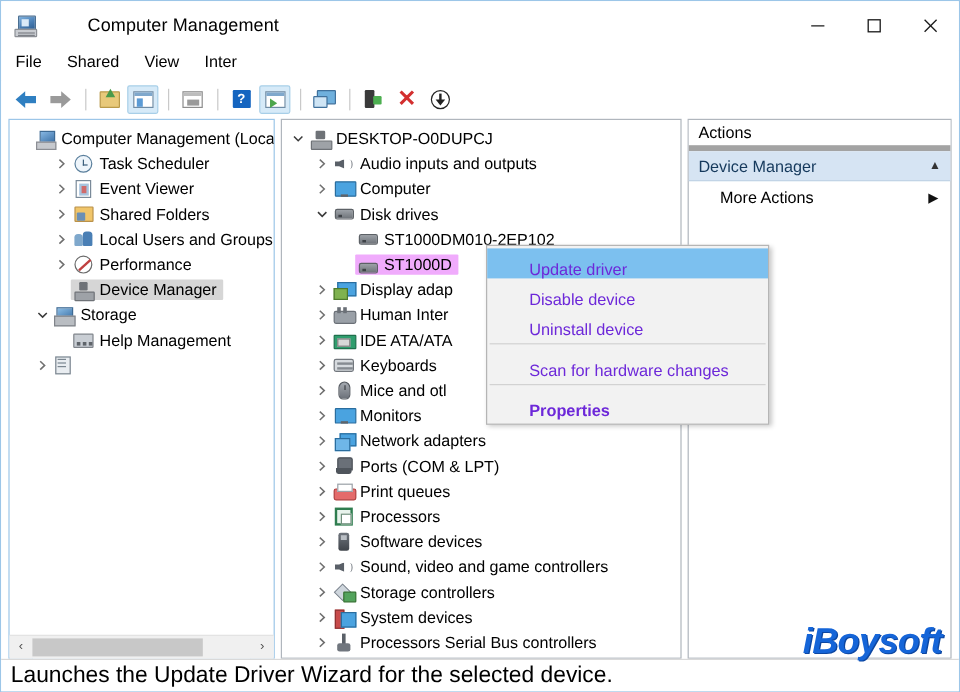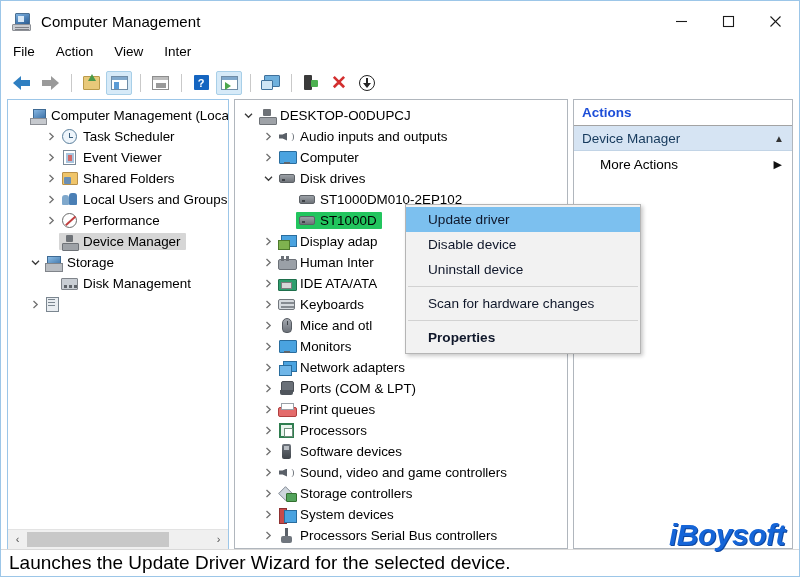--- a/index.html
+++ b/index.html
@@ -17,20 +17,21 @@
     border: 1px solid #9cc6e8;
     display: flex; flex-direction: column;
   }
 
   
   .titlebar {
     height: 41px; flex: 0 0 41px;
     display: flex; align-items: center;
     background: #ffffff;
     padding-left: 10px;
+    gap: 32px;
   }
   .title-icon { width: 22px; height: 20px; position: relative; flex: 0 0 22px; }
   .ti-mon {
     position:absolute; left:4px; top:1px; width:15px; height:12px;
     background: linear-gradient(155deg,#7fb2e0 0%, #4a7fb5 55%, #2f5f92 100%);
     border:1px solid #4a6f92; border-radius:1px;
   }
   .ti-mon:after{content:"";position:absolute;left:2px;top:2px;width:6px;height:6px;background:#d9e9f7;}
   .ti-base{position:absolute;left:1px;top:12px;width:19px;height:7px;background:#c9ccd1;border:1px solid #8d9096;border-radius:1px;}
   .ti-base:after{content:"";position:absolute;left:2px;top:2px;width:14px;height:1px;background:#7d8087;box-shadow:0 2px 0 #7d8087;}
@@ -129,21 +130,21 @@
   }
   .row .chev {
     width: 15px; flex: 0 0 15px; display:flex; align-items:center; justify-content:center;
     color:#6d6d6d; font-size:10px;
   }
   .chev svg{display:block;}
   .row .ico { width: 19px; flex:0 0 19px; display:flex;align-items:center;justify-content:center; }
   .row .lbl { margin-left: 4px; }
   .selwrap { display:flex; align-items:center; padding:1px 5px 1px 1px; border-radius:1px; }
   .sel-gray .selwrap { background:#d6d6d6; }
-  .sel-blue .selwrap { background:#22c55e; }
+  .sel-blue .selwrap { background:#f0abfc;align-items:flex-end; }
 
   
   .i-cm{width:16px;height:14px;position:relative;}
   .i-cm:before{content:"";position:absolute;left:3px;top:0;width:11px;height:9px;background:linear-gradient(150deg,#86b6e2,#3a6fa5);border:1px solid #3e6a94;}
   .i-cm:after{content:"";position:absolute;left:0;top:9px;width:15px;height:5px;background:#c6c9ce;border:1px solid #8b8e94;}
   .i-tools{width:15px;height:15px;position:relative;}
   .i-tools:before{content:"";position:absolute;left:2px;top:0;width:4px;height:14px;background:#d9a441;transform:rotate(-12deg);border-radius:1px;}
   .i-tools:after{content:"";position:absolute;left:8px;top:0;width:4px;height:14px;background:#9aa4ad;transform:rotate(10deg);border-radius:1px;}
   .i-clock{width:15px;height:15px;border:1.4px solid #5a7f9c;border-radius:50%;background:#eef5fb;position:relative;}
   .i-clock:before{content:"";position:absolute;left:6px;top:3px;width:1.4px;height:5px;background:#3c5f7c;}
@@ -214,22 +215,22 @@
   .m-sys{width:16px;height:14px;position:relative;}
   .m-sys:before{content:"";position:absolute;left:0;top:0;width:6px;height:14px;background:#c84a4a;border:1px solid #8e3232;}
   .m-sys:after{content:"";position:absolute;left:5px;top:2px;width:11px;height:11px;background:#4aa3e0;border:1px solid #2a6d9e;}
   .m-usb{width:11px;height:15px;position:relative;}
   .m-usb:before{content:"";position:absolute;left:4px;top:0;width:3px;height:10px;background:#5a6068;}
   .m-usb:after{content:"";position:absolute;left:0;top:8px;width:11px;height:7px;background:#70767e;border-radius:2px;}
 
   
   .actions-title {
     height: 26px; display:flex; align-items:center;
-    padding-left: 8px; font-size: 13.5px; font-weight: bold; color:#1d4ed8;
-    border-bottom:1px solid #a3a3a3; background:#fff;
+    padding-left: 8px; font-size: 13.5px; font-weight: normal; color:#000000;
+    border-bottom:5px solid #a3a3a3; background:#fff;
   }
   .actions-group {
     height: 25px; display:flex; align-items:center;
     background:#d6e4f3; padding: 0 8px 0 8px;
     font-size:13.5px; color:#15395c;
     border-bottom:1px solid #c2d4e6;
   }
   .actions-group .caret { margin-left:auto; font-size:10px; color:#333; }
   .actions-item {
     height:26px; display:flex; align-items:center;
@@ -239,22 +240,22 @@
 
   
   .ctx-menu {
     position: absolute; left: 404px; top: 203px;
     width: 236px; background: #f2f2f2;
     border: 1px solid #b5b5b5;
     box-shadow: 2px 2px 4px rgba(0,0,0,.22);
     padding: 2px 0 3px 0; z-index: 40;
   }
   .ctx-item {
-    height: 25px; display:flex; align-items:center;
-    padding-left: 22px; font-size:13.6px; color:#0f172a;
+    height: 25px; display:flex; align-items:flex-end;
+    padding-left: 35px; font-size:13.6px; color:#6d28d9;
   }
   .ctx-item.hl { background:#7cc0ef; }
   .ctx-item.bold { font-weight: bold; }
   .ctx-sep { height:1px; background:#d2d2d2; margin: 4px 2px 4px 2px; }
 
   
   .hscroll {
     height: 19px; flex: 0 0 19px;
     display:flex; align-items:center;
     background:#f0f0f0; border-top:1px solid #e3e3e3;
@@ -307,21 +308,21 @@
         <svg width="13" height="13" viewBox="0 0 13 13">
             <line x1="1.5" y1="1.5" x2="11.5" y2="11.5" stroke="#1b1b1b" stroke-width="1.1"></line>
             <line x1="11.5" y1="1.5" x2="1.5" y2="11.5" stroke="#1b1b1b" stroke-width="1.1"></line>
           </svg>
       </div>
     </div>
   </div>
 
   <div class="menubar">
     <div class="menu-item">File</div>
-    <div class="menu-item">Action</div>
+    <div class="menu-item">Shared</div>
     <div class="menu-item">View</div>
     <div class="menu-item">Inter</div>
   </div>
 
   <div class="toolbar">
     <div class="tb-btn">
         <div class="arr-l"></div>
       </div>
     <div class="tb-btn">
         <div class="arr-r"></div>
@@ -459,21 +460,21 @@
               </span>
               <span class="lbl">Storage</span>
             </span>
           </div>
           <div class="row" style="padding-left: 36px;">
             <span class="chev"></span>
             <span class="selwrap">
               <span class="ico">
                 <span class="i-dmg"></span>
               </span>
-              <span class="lbl">Disk Management</span>
+              <span class="lbl">Help Management</span>
             </span>
           </div>
           <div class="row" style="padding-left: 20px;">
             <span class="chev">
               <svg width="9" height="9" viewBox="0 0 9 9">
                 <polyline points="2.5,1 6.2,4.5 2.5,8" fill="none" stroke="#707070" stroke-width="1.3"></polyline>
               </svg>
             </span>
             <span class="selwrap">
               <span class="ico">

